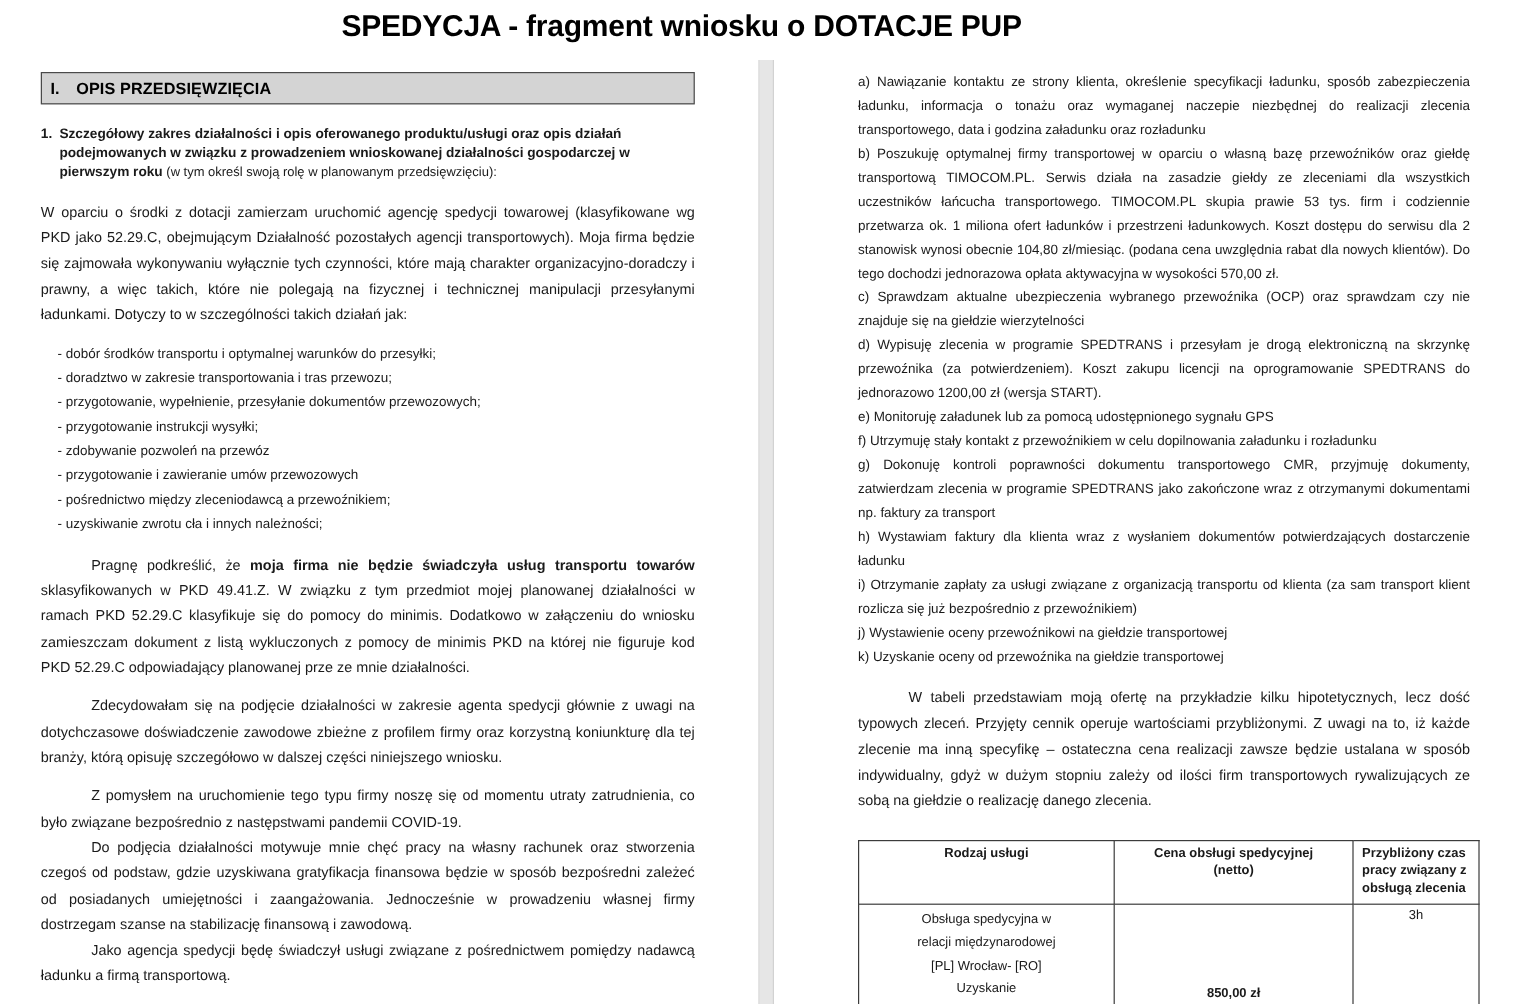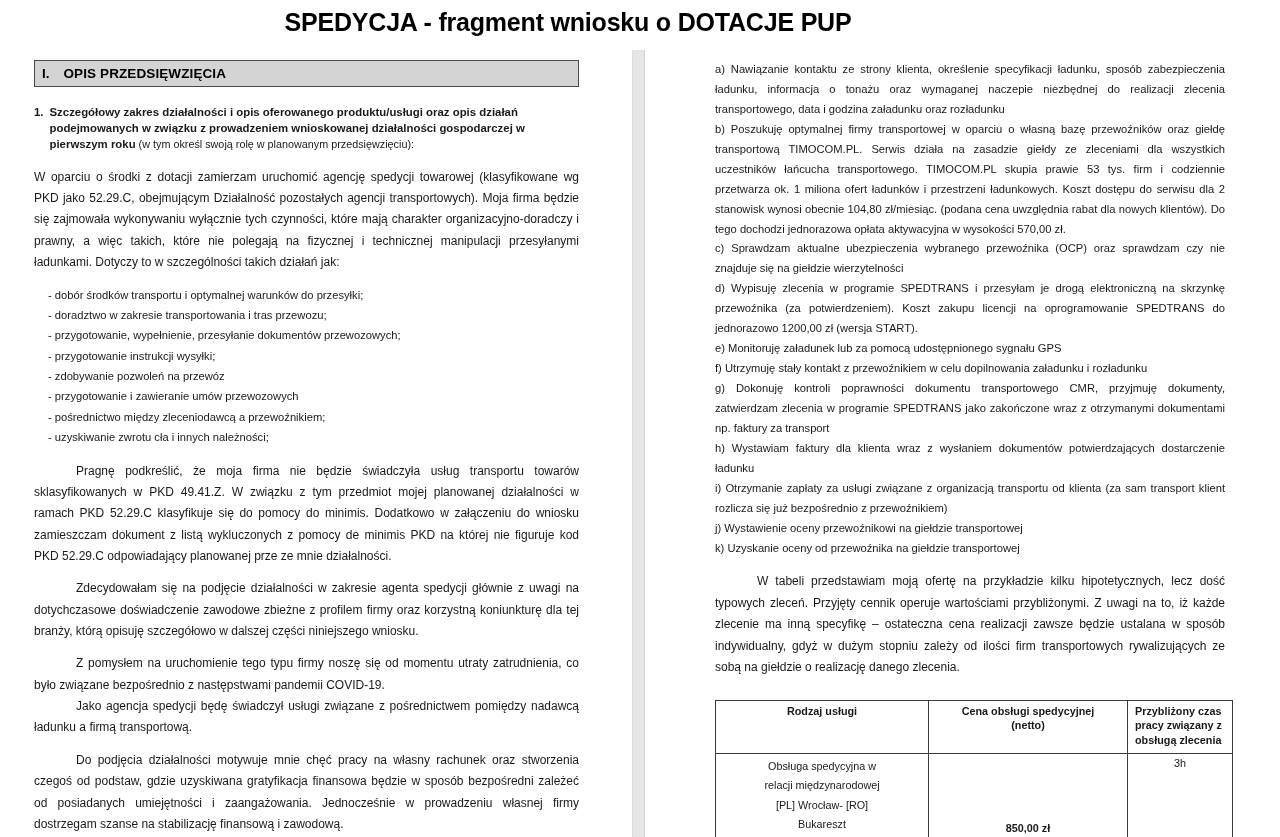--- a/index.html
+++ b/index.html
@@ -100,21 +100,21 @@
 
   
   p.body {
     font-size: 12px;
     line-height: 1.78;
     text-align: justify;
     margin: 0 0 11px 0;
   }
   p.body.indent { text-indent: 42px; }
   p.body.tight { margin-bottom: 0; }
-  p.body b { font-weight: normal; }
+  p.body b { font-weight: bold; }
 
   
   ul.dash-list {
     list-style: none;
     margin: 0 0 13px 0;
     padding: 0 0 0 14px;
   }
   ul.dash-list li {
     font-size: 11.2px;
     line-height: 1.82;
@@ -201,23 +201,23 @@
     <li>- pośrednictwo między zleceniodawcą a przewoźnikiem;</li>
     <li>- uzyskiwanie zwrotu cła i innych należności;</li>
   </ul>
 
   <p class="body indent"><span>Pragnę podkreślić, że </span><b>moja firma nie będzie świadczyła usług transportu towarów</b><span> sklasyfikowanych w PKD 49.41.Z. W związku z tym przedmiot mojej planowanej działalności w ramach PKD 52.29.C klasyfikuje się do pomocy do minimis. Dodatkowo w załączeniu do wniosku zamieszczam dokument z listą wykluczonych z pomocy de minimis PKD na której nie figuruje kod PKD 52.29.C odpowiadający planowanej prze ze mnie działalności.</span></p>
 
   <p class="body indent">Zdecydowałam się na podjęcie działalności w zakresie agenta spedycji głównie z uwagi na dotychczasowe doświadczenie zawodowe zbieżne z profilem firmy oraz korzystną koniunkturę dla tej branży, którą opisuję szczegółowo w dalszej części niniejszego wniosku.</p>
 
   <p class="body indent tight">Z pomysłem na uruchomienie tego typu firmy noszę się od momentu utraty zatrudnienia, co było związane bezpośrednio z następstwami pandemii COVID-19.</p>
 
+  <p class="body indent tight">Do podjęcia działalności motywuje mnie chęć pracy na własny rachunek oraz stworzenia czegoś od podstaw, gdzie uzyskiwana gratyfikacja finansowa będzie w sposób bezpośredni zależeć od posiadanych umiejętności i zaangażowania. Jednocześnie w prowadzeniu własnej firmy dostrzegam szanse na stabilizację finansową i zawodową.</p>
+
   <p class="body indent">Jako agencja spedycji będę świadczył usługi związane z pośrednictwem pomiędzy nadawcą ładunku a firmą transportową.</p>
-
-  <p class="body indent tight">Do podjęcia działalności motywuje mnie chęć pracy na własny rachunek oraz stworzenia czegoś od podstaw, gdzie uzyskiwana gratyfikacja finansowa będzie w sposób bezpośredni zależeć od posiadanych umiejętności i zaangażowania. Jednocześnie w prowadzeniu własnej firmy dostrzegam szanse na stabilizację finansową i zawodową.</p>
 
   <p class="body indent">Obsługa typowego zlecenia będzie obejmowała z mojej strony następujące czynności:</p>
 
 </div>
 
 <div class="col-right">
 
   <div class="lettered-list">
     <p class="lettered-item">a) Nawiązanie kontaktu ze strony klienta, określenie specyfikacji ładunku, sposób zabezpieczenia ładunku, informacja o tonażu oraz wymaganej naczepie niezbędnej do realizacji zlecenia transportowego, data i godzina załadunku oraz rozładunku</p>
     <p class="lettered-item">b) Poszukuję optymalnej firmy transportowej w oparciu o własną bazę przewoźników oraz giełdę transportową TIMOCOM.PL. Serwis działa na zasadzie giełdy ze zleceniami dla wszystkich uczestników łańcucha transportowego. TIMOCOM.PL skupia prawie 53 tys. firm i codziennie przetwarza ok. 1 miliona ofert ładunków i przestrzeni ładunkowych. Koszt dostępu do serwisu dla 2 stanowisk wynosi obecnie 104,80 zł/miesiąc. (podana cena uwzględnia rabat dla nowych klientów). Do tego dochodzi jednorazowa opłata aktywacyjna w wysokości 570,00 zł.</p>
@@ -241,21 +241,21 @@
         <th class="col-b"><span>Cena obsługi spedycyjnej</span><br><span>(netto)</span></th>
         <th class="col-c">Przybliżony czas pracy związany z obsługą zlecenia</th>
       </tr>
     </thead>
     <tbody>
       <tr class="row-tall">
         <td class="svc">
           <span>Obsługa spedycyjna w</span><br>
           <span>relacji międzynarodowej</span><br>
           <span>[PL] Wrocław- [RO]</span><br>
-          <span>Bukareszt</span>
+          <span>Uzyskanie</span>
         </td>
         <td class="price">850,00 zł</td>
         <td class="hours">3h</td>
       </tr>
       <tr class="row-tall2">
         <td class="svc">
           <span>Obsługa spedycyjna w</span><br>
           <br>
           
         </td>

